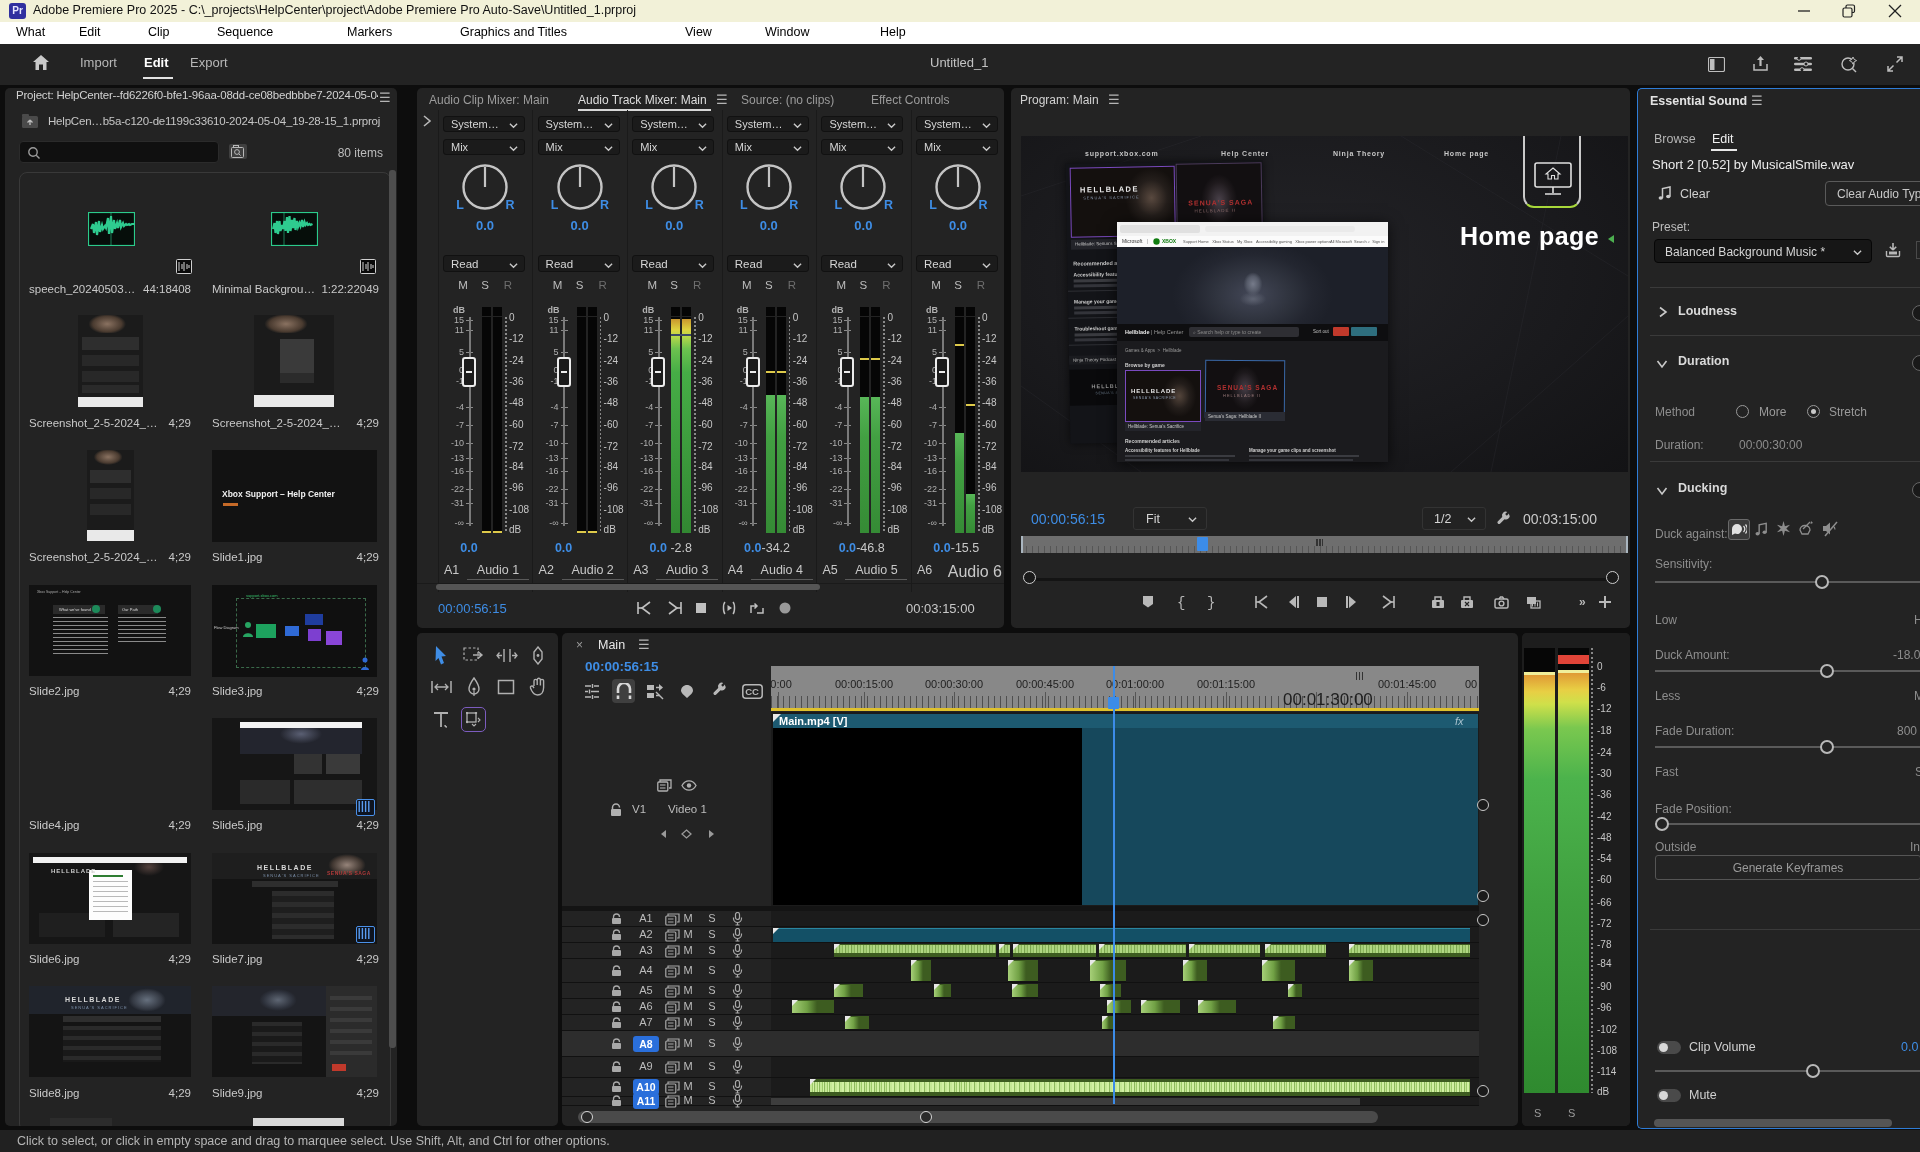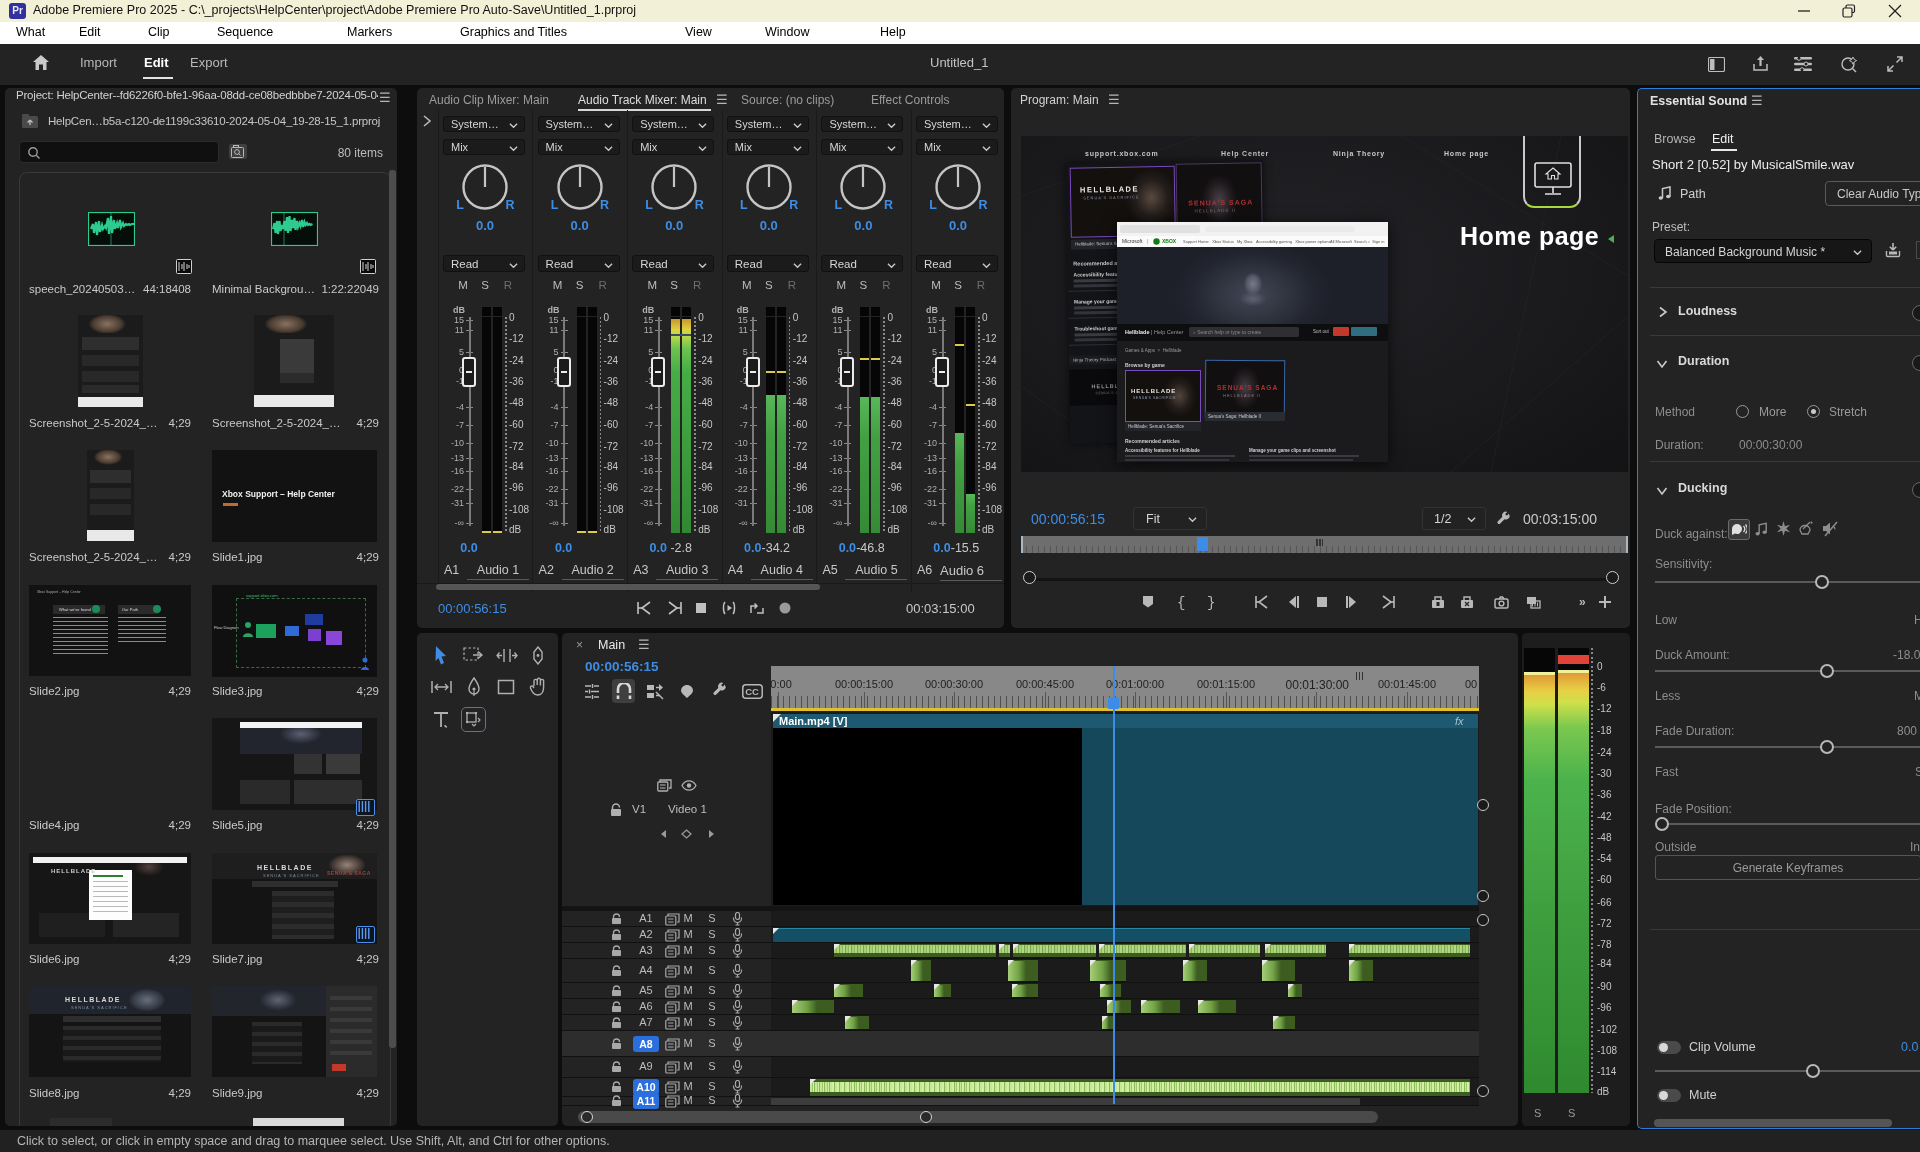--- a/index.html
+++ b/index.html
@@ -827,21 +827,21 @@
 <div class="abs" style="left:549.0px;top:229px;width:9px;height:216px;background:#060606" id="mt5r"></div>
 <div class="abs" style="left:538.0px;top:345px;width:9px;height:100px;background:linear-gradient(#58b758 0,#42a042 30%,#358b35 100%)"></div>
 <div class="abs" style="left:538.0px;top:256px;width:9px;height:2px;background:#ddc94a"></div>
 <div class="abs" style="left:549.0px;top:406px;width:9px;height:39px;background:linear-gradient(#58b758 0,#42a042 30%,#358b35 100%)"></div>
 <div class="abs" style="left:549.0px;top:316px;width:9px;height:2px;background:#ddc94a"></div>
 <div class="abs" style="left:518.0px;top:269px;width:14px;height:30px;background:#1b1b1b;border:2px solid #ececec;border-radius:3px"></div>
 <div class="abs" style="left:522.0px;top:283px;width:6px;height:2px;background:#ececec"></div>
 <div class="abs blue" style="left:505.0px;top:453px;width:40px;text-align:center;font-size:12.5px;font-weight:bold">0.0</div>
 <div class="abs" style="left:528.0px;top:453px;width:40px;text-align:center;font-size:12.5px;color:#c8c8c8">-15.5</div>
 <div class="abs" style="left:500.0px;top:475px;font-size:12.5px;color:#c8c8c8">A6</div>
-<div class="abs" style="left:523.0px;top:475px;width:62px;text-align:left;font-size:13px;color:#c8c8c8;border-bottom:1px solid #5a5a5a;padding-bottom:2px">Audio 6</div>
+<div class="abs" style="left:523.0px;top:475px;width:62px;text-align:right;font-size:16px;color:#c8c8c8;border-bottom:1px solid #5a5a5a;padding-bottom:2px">Audio 6</div>
 <div class="abs" style="left:0;top:495px;width:587px;height:1px;background:#1a1a1a"></div>
 <div class="abs" style="left:19px;top:496px;width:384px;height:6px;background:#555;border-radius:3px"></div>
 <div class="abs blue" style="left:21px;top:513px;font-size:13px">00:00:56:15</div>
 <div class="abs" style="left:489px;top:513px;font-size:13px;color:#c8c8c8">00:03:15:00</div>
 <svg class="abs" style="left:220px;top:512px" width="16" height="16">
       <path d="M1 2 V14 M13 2 L5 8 L13 14" fill="none" stroke="#c0c0c0" stroke-width="1.6"></path>
       <path d="M1 8 H5" stroke="#c0c0c0" stroke-width="1.6"></path>
     </svg>
 <svg class="abs" style="left:249px;top:512px" width="16" height="16">
       <path d="M15 2 V14 M3 2 L11 8 L3 14" fill="none" stroke="#c0c0c0" stroke-width="1.6"></path>
@@ -1059,21 +1059,21 @@
 <div class="abs" style="left:113px;top:4px;color:#b5b5b5;font-size:13px">☰</div>
 <div class="abs" style="left:16px;top:43px;font-size:12.5px;color:#b5b5b5">Browse</div>
 <div class="abs" style="left:74px;top:43px;font-size:12.5px;color:#f0f0f0">Edit</div>
 <div class="abs" style="left:73px;top:60px;width:26px;height:2px;background:#e8e8e8"></div>
 <div class="abs" style="left:14px;top:68px;font-size:13px;color:#ececec">Short 2 [0.52] by MusicalSmile.wav</div>
 <svg class="abs" style="left:19px;top:96px" width="16" height="16" viewBox="0 0 16 16">
       <path d="M5.5 13 V3.5 L13 2 V11.5" fill="none" stroke="#c9c9c9" stroke-width="1.5"></path>
       <ellipse cx="3.8" cy="13" rx="2.2" ry="1.8" fill="#c9c9c9"></ellipse>
       <ellipse cx="11.3" cy="11.5" rx="2.2" ry="1.8" fill="#c9c9c9"></ellipse>
     </svg>
-<div class="abs" style="left:42px;top:98px;font-size:12.5px;color:#d0d0d0">Path</div>
+<div class="abs" style="left:42px;top:98px;font-size:12.5px;color:#d0d0d0">Clear</div>
 <div class="abs" style="left:187px;top:92px;width:110px;height:25px;border:1px solid #5a5a5a;border-radius:4px"></div>
 <div class="abs" style="left:199px;top:98px;font-size:12px;color:#c9c9c9;white-space:nowrap">Clear Audio Type</div>
 <div class="abs" style="left:14px;top:131px;font-size:12px;color:#bdbdbd">Preset:</div>
 <div class="dd" style="left:16px;top:150px;width:218px;height:24px;background:#161616;border-color:#060606;border-radius:4px">
       <span style="position:absolute;left:10px;top:5px;font-size:12px">Balanced Background Music *</span>
       <svg class="chev" style="right:9px;top:8px" viewBox="0 0 10 10">
         <path d="M1 3 L5 7 L9 3" fill="none" stroke="#c8c8c8" stroke-width="1.5"></path>
       </svg>
     </div>
 <svg class="abs" style="left:247px;top:153px" width="16" height="16" viewBox="0 0 16 16">
@@ -1262,21 +1262,21 @@
 <div class="abs" style="left:60px;top:12px;width:66px;text-align:center;font-size:11px;color:#1f1f1f">00:00:15:00</div>
 <div class="abs" style="left:93px;top:26px;width:1px;height:16px;background:#555"></div>
 <div class="abs" style="left:150px;top:12px;width:66px;text-align:center;font-size:11px;color:#1f1f1f">00:00:30:00</div>
 <div class="abs" style="left:183px;top:26px;width:1px;height:16px;background:#555"></div>
 <div class="abs" style="left:241px;top:12px;width:66px;text-align:center;font-size:11px;color:#1f1f1f">00:00:45:00</div>
 <div class="abs" style="left:274px;top:26px;width:1px;height:16px;background:#555"></div>
 <div class="abs" style="left:331px;top:12px;width:66px;text-align:center;font-size:11px;color:#1f1f1f">00:01:00:00</div>
 <div class="abs" style="left:364px;top:26px;width:1px;height:16px;background:#555"></div>
 <div class="abs" style="left:422px;top:12px;width:66px;text-align:center;font-size:11px;color:#1f1f1f">00:01:15:00</div>
 <div class="abs" style="left:455px;top:26px;width:1px;height:16px;background:#555"></div>
-<div class="abs" style="left:512px;top:12px;width:66px;text-align:right;font-size:12px;color:#1f1f1f">00:01:30:00</div>
+<div class="abs" style="left:512px;top:24px;width:66px;text-align:right;font-size:17px;color:#1f1f1f">00:01:30:00</div>
 <div class="abs" style="left:545px;top:26px;width:1px;height:16px;background:#555"></div>
 <div class="abs" style="left:603px;top:12px;width:66px;text-align:center;font-size:11px;color:#1f1f1f">00:01:45:00</div>
 <div class="abs" style="left:636px;top:26px;width:1px;height:16px;background:#555"></div>
 <div class="abs" style="left:694px;top:12px;font-size:11px;color:#1f1f1f">00</div>
 <div class="abs" style="left:585px;top:6px;width:7px;height:8px;background:repeating-linear-gradient(90deg,#333 0 1.4px,transparent 1.4px 2.8px)"></div>
 </div>
 <div class="abs" style="left:209px;top:75px;width:708px;height:3px;background:#dfc12d"></div>
 <div class="abs" style="left:0px;top:79px;width:209px;height:194px;background:#232323"></div>
 <div class="abs" style="left:209px;top:79px;width:708px;height:194px;background:#1b1b1b"></div>
 <svg class="abs" style="left:95px;top:146px" width="15" height="13">

